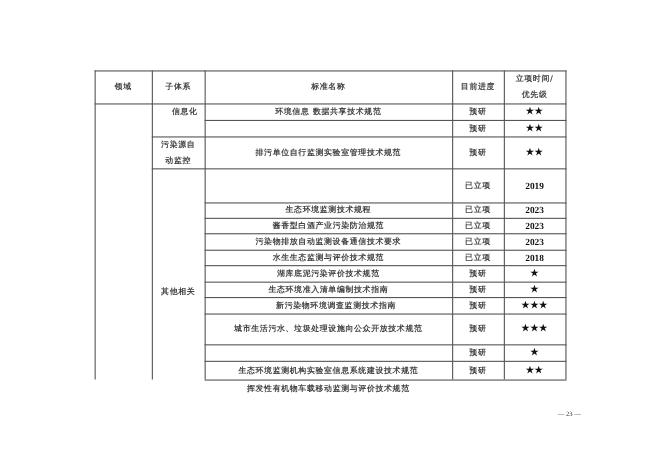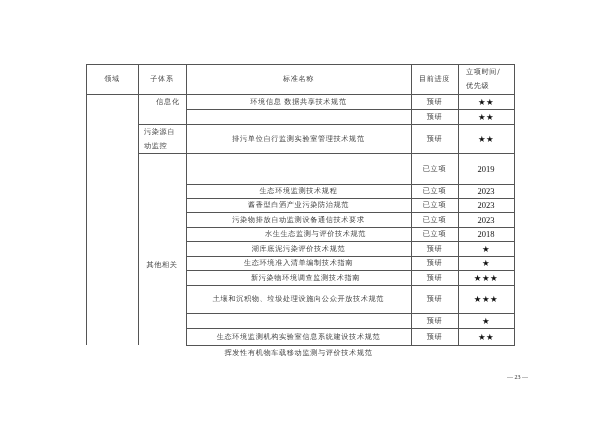--- a/index.html
+++ b/index.html
@@ -7,22 +7,22 @@
       width: 600px; height: 424px; background: #ffffff; position: relative; overflow: hidden;
       font-family: "DejaVu Serif", "Liberation Serif", serif;
       color: #333;
     }
     .tbl { position: absolute; left: 0; top: 0; width: 600px; height: 424px; }
     .vline, .hline { position: absolute; background: #555; }
     .vline { width: 1px; }
     .hline { height: 1px; }
     .cell {
       position: absolute; display: flex; align-items: center; justify-content: center;
-      text-align: left; font-size: 7.2px; line-height: 14px; color: #444; letter-spacing: 0.6px;
-      box-sizing: border-box; padding: 0 2px;
+      text-align: center; font-size: 7.2px; line-height: 14px; color: #444; letter-spacing: 0.6px;
+      box-sizing: border-box; padding: 0 2px; font-weight: bold;
     }
     .num { font-family: "Liberation Serif", serif; font-size: 8.5px; color: #111; letter-spacing: 0; }
     .stars { font-size: 8.5px; color: #111; letter-spacing: 0.5px; }
     .pageno { position: absolute; left: 507px; top: 374px; font-size: 6px; color: #333; font-family: "Liberation Serif", serif; }
   </style>
 </head>
 <body>
 
 <div class="tbl">
 
@@ -79,37 +79,37 @@
   <div class="cell num" style="left:458px; top:184px; width:56px; height:14px;">2023</div>
 
   <div class="cell" style="left:186px; top:198px; width:225px; height:14px;">酱香型白酒产业污染防治规范</div>
   <div class="cell" style="left:411px; top:198px; width:47px; height:14px;">已立项</div>
   <div class="cell num" style="left:458px; top:198px; width:56px; height:14px;">2023</div>
 
   <div class="cell" style="left:186px; top:212px; width:225px; height:15px;">污染物排放自动监测设备通信技术要求</div>
   <div class="cell" style="left:411px; top:212px; width:47px; height:15px;">已立项</div>
   <div class="cell num" style="left:458px; top:212px; width:56px; height:15px;">2023</div>
 
-  <div class="cell" style="left:186px; top:227px; width:225px; height:14px;padding-left:36px;">水生生态监测与评价技术规范</div>
+  <div class="cell" style="left:169px; top:227px; width:225px; height:14px;padding-left:36px;">水生生态监测与评价技术规范</div>
   <div class="cell" style="left:411px; top:227px; width:47px; height:14px;">已立项</div>
   <div class="cell num" style="left:458px; top:227px; width:56px; height:14px;">2018</div>
 
   <div class="cell" style="left:186px; top:241px; width:225px; height:15px;">湖库底泥污染评价技术规范</div>
   <div class="cell" style="left:411px; top:241px; width:47px; height:15px;">预研</div>
   <div class="cell stars" style="left:458px; top:241px; width:56px; height:15px;">★</div>
 
   <div class="cell" style="left:186px; top:256px; width:225px; height:14px;">生态环境准入清单编制技术指南</div>
   <div class="cell" style="left:411px; top:256px; width:47px; height:14px;">预研</div>
   <div class="cell stars" style="left:458px; top:256px; width:56px; height:14px;">★</div>
 
   <div class="cell" style="left:186px; top:270px; width:225px; height:15px;padding-left:16px;">新污染物环境调查监测技术指南</div>
   <div class="cell" style="left:411px; top:270px; width:47px; height:15px;">预研</div>
   <div class="cell stars" style="left:458px; top:270px; width:56px; height:15px;">★★★</div>
 
-  <div class="cell" style="left:186px; top:285px; width:225px; height:28px;">土壤和沉积物、垃圾处理设施向公众开放技术规范</div>
+  <div class="cell" style="left:186px; top:285px; width:225px; height:28px;">城市生活污水、垃圾处理设施向公众开放技术规范</div>
   <div class="cell" style="left:411px; top:285px; width:47px; height:28px;">预研</div>
   <div class="cell stars" style="left:458px; top:285px; width:56px; height:28px;">★★★</div>
 
   <div class="cell" style="left:186px; top:313px; width:225px; height:15px;margin-top:32px;">挥发性有机物车载移动监测与评价技术规范</div>
   <div class="cell" style="left:411px; top:313px; width:47px; height:15px;">预研</div>
   <div class="cell stars" style="left:458px; top:313px; width:56px; height:15px;">★</div>
 
   <div class="cell" style="left:186px; top:328px; width:225px; height:17px;">生态环境监测机构实验室信息系统建设技术规范</div>
   <div class="cell" style="left:411px; top:328px; width:47px; height:17px;">预研</div>
   <div class="cell stars" style="left:458px; top:328px; width:56px; height:17px;">★★</div>

